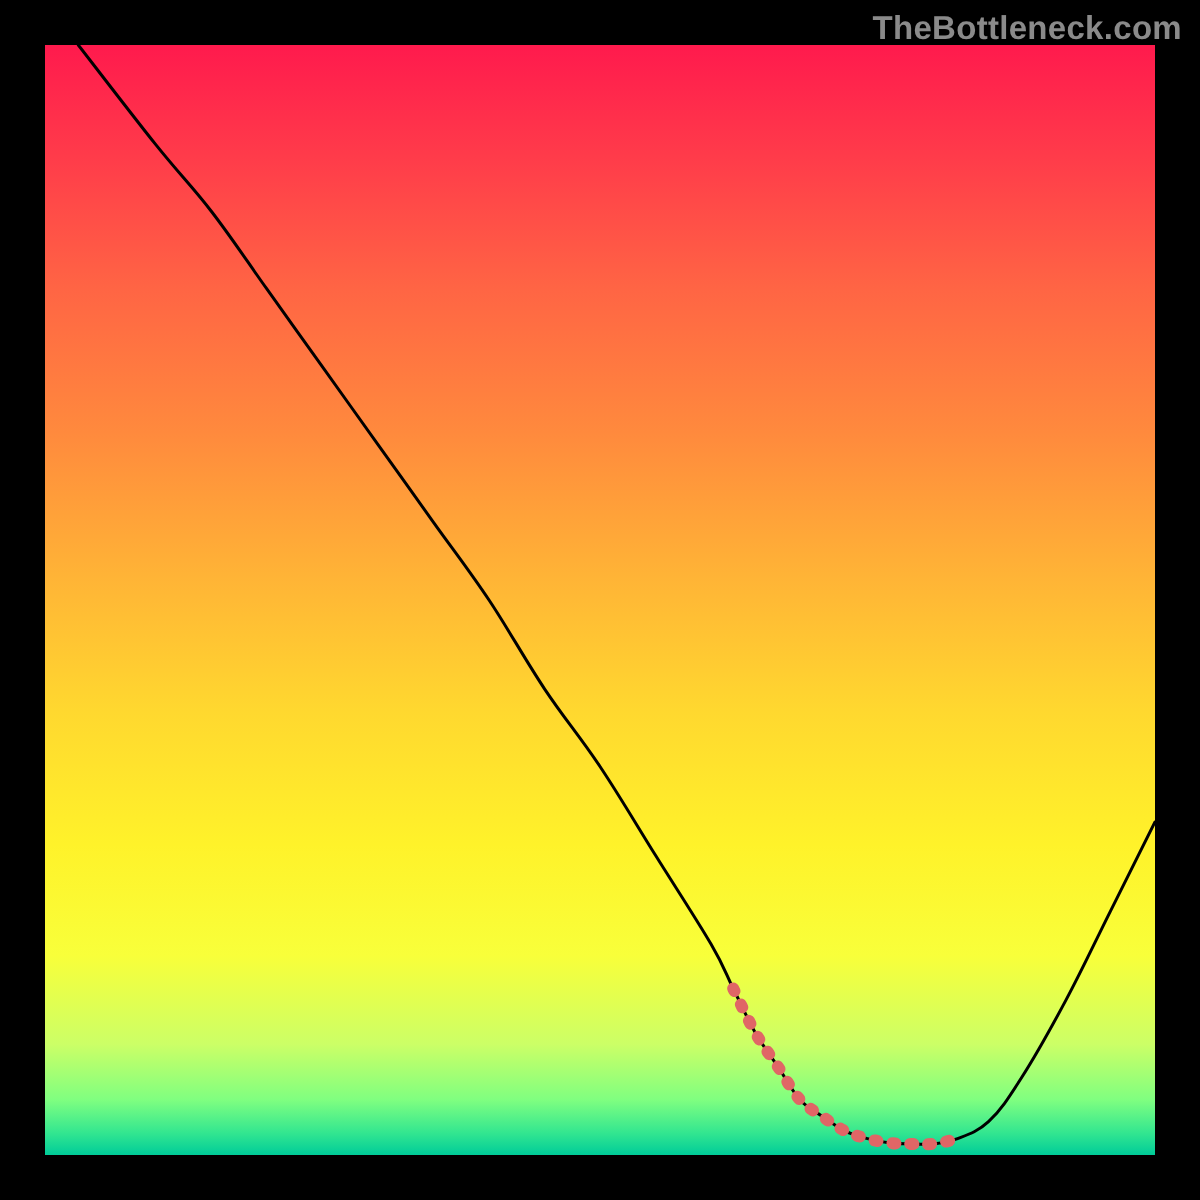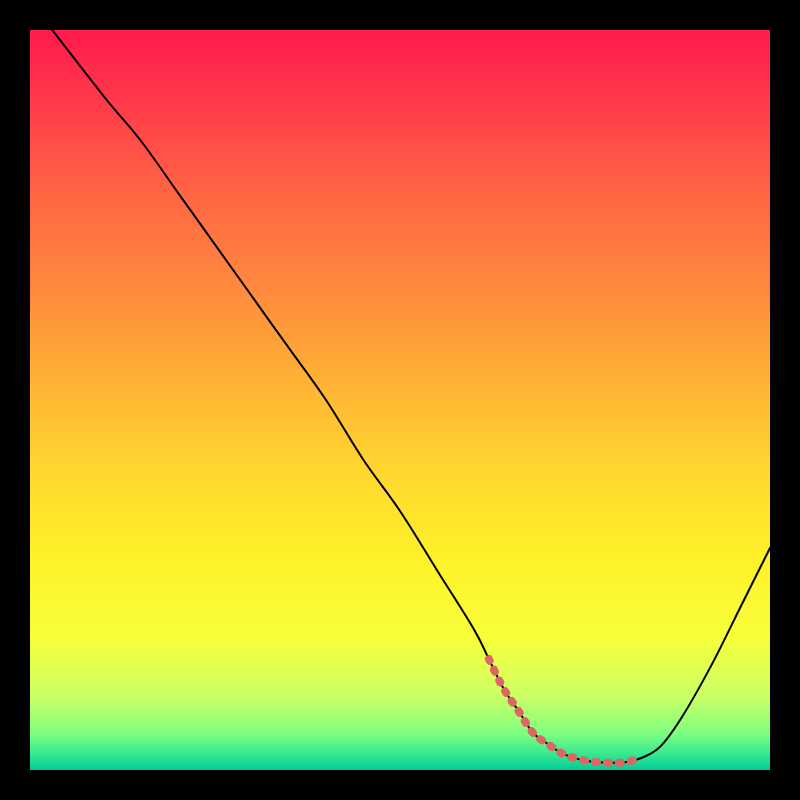--- a/index.html
+++ b/index.html
@@ -27,20 +27,21 @@
     top: 30px;
     width: 740px;
     height: 740px;
   }
   svg { display: block; }
 </style>
 </head>
 <body>
 
 <div class="frame">
+  <div class="watermark">TheBottleneck.com</div>
   <div class="plot">
     <svg id="svg" width="740" height="740" viewBox="0 0 740 740">
         <defs>
           <linearGradient id="bg-grad" x1="0" y1="0" x2="0" y2="1">
             <stop offset="0%" stop-color="#ff1a4d"></stop>
             <stop offset="10%" stop-color="#ff3b4a"></stop>
             <stop offset="22%" stop-color="#ff6544"></stop>
             <stop offset="35%" stop-color="#ff8a3d"></stop>
             <stop offset="48%" stop-color="#ffb436"></stop>
             <stop offset="60%" stop-color="#ffd82f"></stop>

